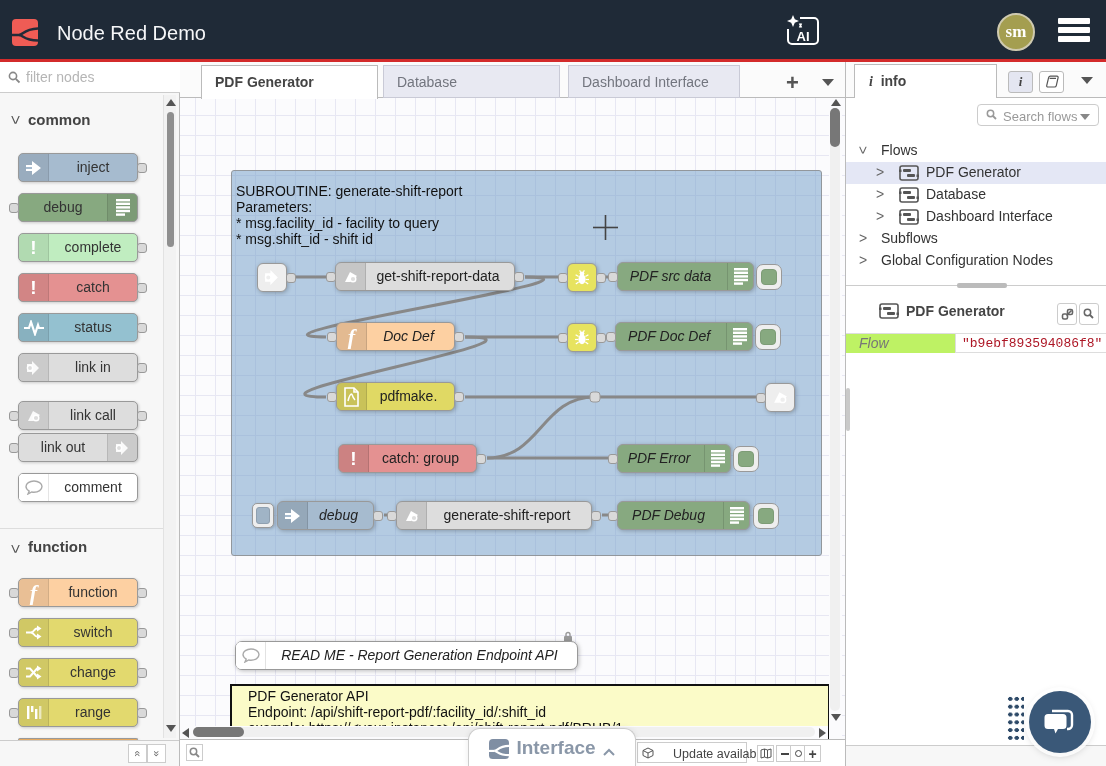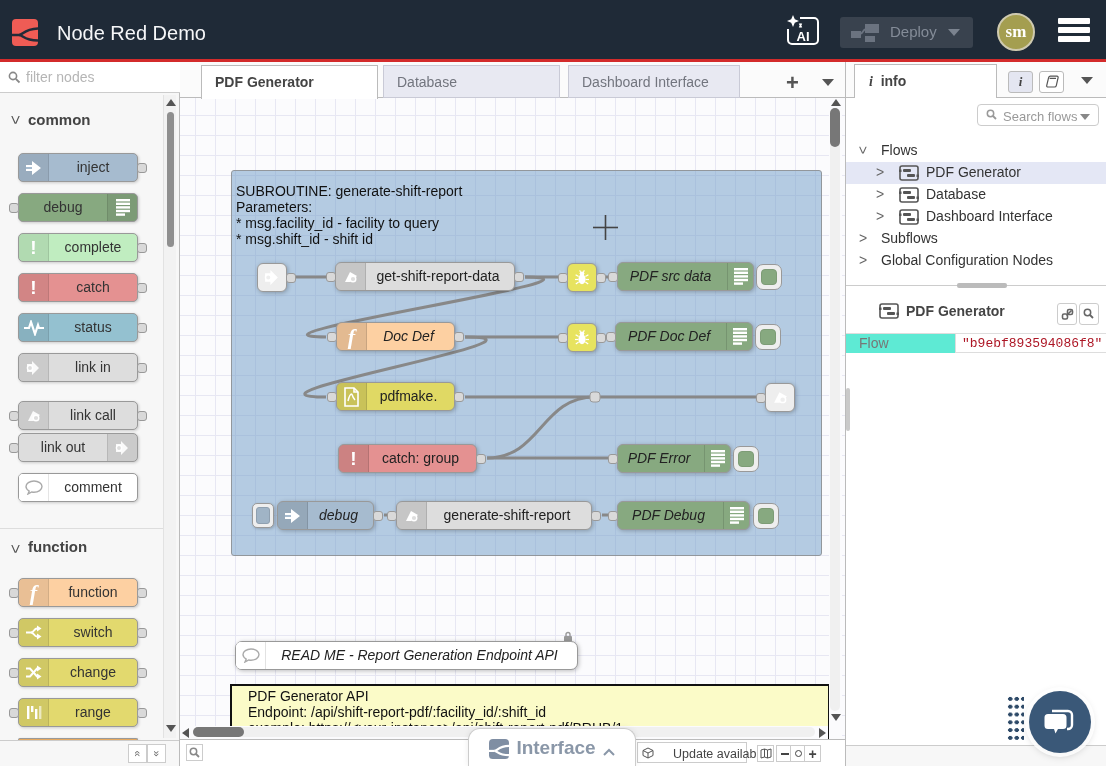--- a/index.html
+++ b/index.html
@@ -126,30 +126,20 @@
             <path d="M7 16 C11 16 12 21.8 27 21.5"></path>
           </g>
         </svg></div>
     <div id="title">Node Red Demo</div>
     <div id="aiicon"><svg width="34" height="32" viewBox="0 0 34 32">
       <path d="M14 3 H28 a4 4 0 0 1 4 4 V25 a4 4 0 0 1 -4 4 H6 a4 4 0 0 1 -4 -4 V14" fill="none" stroke="#fff" stroke-width="2"></path>
       <text x="17" y="26" text-anchor="middle" fill="#fff" font-size="13" font-weight="bold" font-family="Liberation Sans">AI</text>
       <path d="M7 0 L8.8 4.2 L13 6 L8.8 7.8 L7 12 L5.2 7.8 L1 6 L5.2 4.2 Z" fill="#fff"></path>
       <path d="M13.5 8.5 L15.5 12.5 M15.5 8.5 L13.5 12.5" stroke="#fff" stroke-width="1.6"></path>
     </svg></div>
-    <div id="deploy">
-      <svg class="abs" style="left:11px; top:6px;" width="30" height="20" viewBox="0 0 30 20">
-        <rect x="0" y="8" width="10" height="7" fill="#6b7380"></rect>
-        <rect x="14" y="1" width="14" height="9" fill="#6b7380"></rect>
-        <rect x="14" y="13" width="10" height="6" fill="#6b7380"></rect>
-        <path d="M10 11 L14 6" stroke="#6b7380" stroke-width="2"></path>
-      </svg>
-      <div class="dtext">Deploy</div>
-        <div class="dcaret"></div>
-    </div>
     <div id="avatar">sm</div>
     <div id="burger">
         <div style="top:18px"></div>
         <div style="top:27px"></div>
         <div style="top:36px"></div>
       </div>
   </div>
   <div id="redline"></div>
 
   <div id="palette">
@@ -711,21 +701,21 @@
         </svg>
       </div>
     <div class="sbtn2" style="left:233px;">
         <svg width="12" height="12" viewBox="0 0 12 12">
           <circle cx="4.5" cy="4.5" r="3.2" fill="none" stroke="#666" stroke-width="1.5"></circle>
           <path d="M7 7 L10 10" stroke="#666" stroke-width="1.8"></path>
         </svg>
       </div>
 
     <div class="abs" style="left:0; top:271px; width:261px; height:20px; border-top:1px solid #ddd; border-bottom:1px solid #ddd;">
-      <div class="abs" style="left:0; top:0; width:110px; height:19px; background:#5eead4; border-right:1px solid #ddd;">
+      <div class="abs" style="left:0; top:0; width:110px; height:19px; background:#bef264; border-right:1px solid #ddd;font-style:italic;">
           <span style="position:absolute; left:13px; top:1px; color:#777; font-size:14px;">Flow</span>
         </div>
       <span class="abs" style="left:116px; top:2px; color:#ad1625; font-family:'Liberation Mono',monospace; font-size:13px;">"b9ebf893594086f8"</span>
     </div>
 
     <div class="abs" style="left:0; top:683px; width:261px; height:21px; background:#f7f7f7; border-top:1px solid #ccc;"></div>
   </div>
 
   <div class="abs" style="left:846px; top:388px; width:4px; height:43px; background:#c9c9c9; border-radius:2px; z-index:6;"></div>
 

